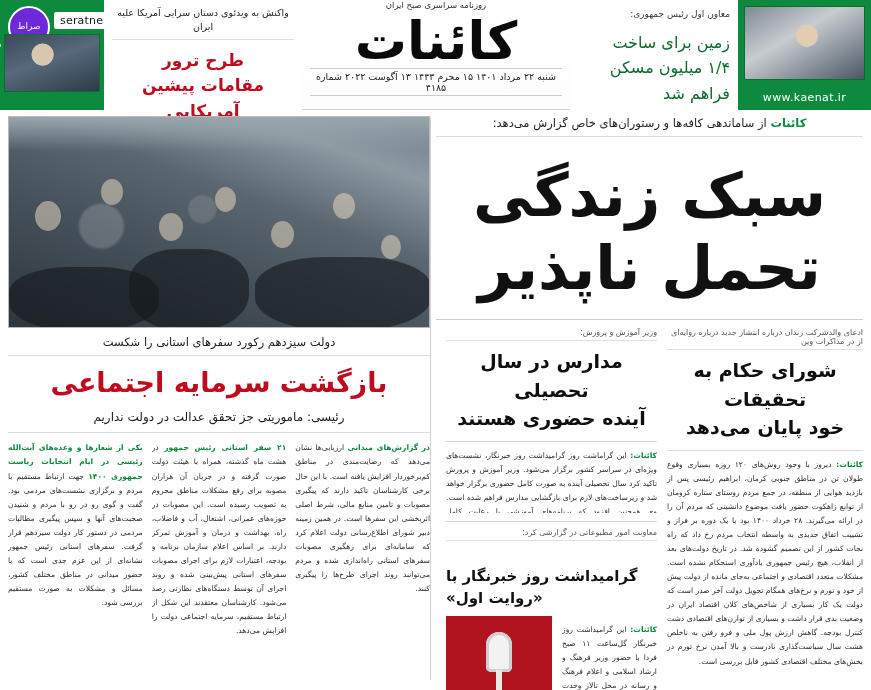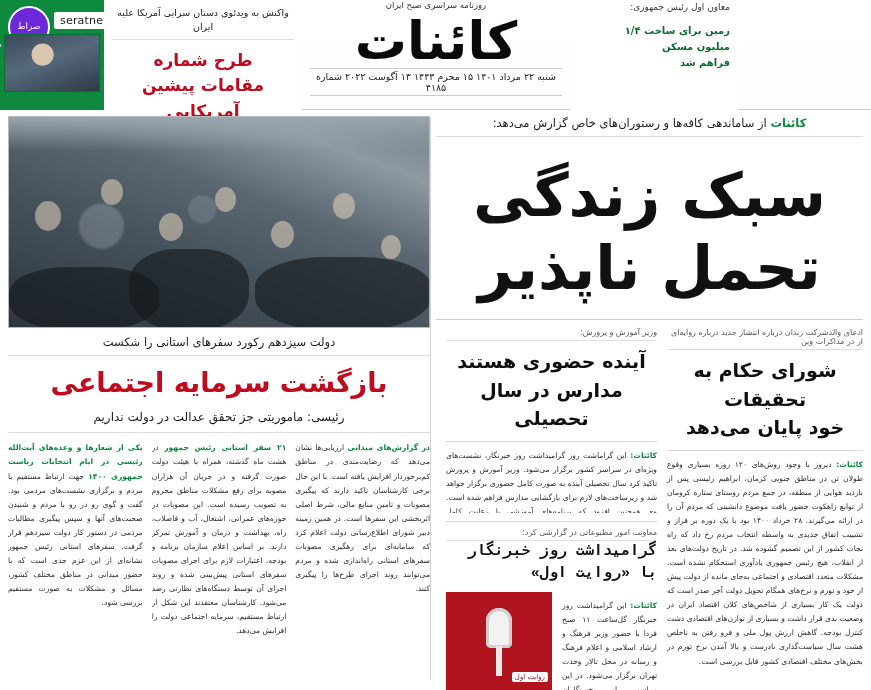--- a/index.html
+++ b/index.html
@@ -102,29 +102,29 @@
     margin-top: 0;
     font-size: 9.5px; color: #222;
     border-top: 1px solid #ccc; border-bottom: 1px solid #ccc;
     padding: 2px 0;
     display: inline-block; width: 252px;
   }
 
   .mh-right-col {
     position: absolute; left: 570px; top: 0;
     width: 168px; height: 110px;
-    padding: 1px 8px 4px 8px;
+    padding: 8px 8px 4px 8px;
     background: #fff;
   }
   .mh-right-col .kicker2 {
     font-size: 9px; color: #333; text-align: right; line-height: 1.5;
   }
   .mh-right-col .hl2 {
     margin-top: 8px; text-align: right;
-    font-weight: bold; color: #0c6b2f; font-size: 10px; line-height: 1.6; margin-left: 16px;
+    font-weight: normal; color: #0c6b2f; font-size: 16px; line-height: 1.6; margin-left: 16px;
   }
   .mh-right-col .hl2 span { display: block; }
 
   .mh-green-right {
     position: absolute; left: 738px; top: 0;
     width: 133px; height: 110px;
     background: #0d8a3e;
   }
   .mh-green-right .photo2 {
     position: absolute; left: 6px; top: 6px;
@@ -290,25 +290,24 @@
     width: 6px; height: 30px; background: #e9e9e9;
   }
   .redcard .badge {
     position: absolute; right: 4px; bottom: 30px;
     background: #fff; color: #b1131f; font-size: 7px; padding: 1px 3px;
     border-radius: 2px;
     margin-top: 16px;
   }
 
   .ribbon-head {
-    text-align: right;
+    text-align: left;
     font-weight: bold; color: #c00b1e;
     font-size: 20px; line-height: 1.5;
-    margin-top: 0;
-    font-family: Liberation Mono, monospace;
+    margin-top: 24px;
   }
 
   .flex-row { display: flex; gap: 8px; }
   .grow { flex: 1; }
 </style>
 </head>
 <body>
 
 <div class="page">
 
@@ -317,39 +316,43 @@
     <div class="mh-green-left">
       <div class="seal">صراط</div>
       <div class="sitetag">seratnews.com</div>
       <div class="photo"></div>
       <div class="vtext">۸ صفحه ـ ۵۰۰۰ تومان</div>
     </div>
 
     <div class="mh-left-col">
       <div class="kicker">واکنش به ویدئوی دستان سرایی آمریکا علیه ایران</div>
       <div class="hl">
-        <span>طرح شماره</span>
+        <span>طرح ترور</span>
         <span>مقامات پیشین آمریکایی</span>
       </div>
     </div>
 
     <div class="mh-center">
       <div class="over">روزنامه سراسری صبح ایران</div>
       <div class="logo">كائنات</div>
       <div class="dateline">شنبه ۲۲ مرداد ۱۴۰۱   ۱۵ محرم ۱۴۴۳   ۱۳ آگوست ۲۰۲۲   شماره ۴۱۸۵</div>
     </div>
 
     <div class="mh-right-col">
       <div class="kicker2">معاون اول رئیس جمهوری:</div>
       <div class="hl2">
         <span>زمین برای ساخت ۱/۴ میلیون مسکن</span>
         <span>فراهم شد</span>
       </div>
     </div>
 
+    <div class="mh-green-right">
+      <div class="photo2"></div>
+      <div class="site">www.kaenat.ir</div>
+    </div>
   </div>
 
   <div class="body-wrap">
 
     <div class="vdivider"></div>
 
     <div class="left-block">
 
       <div class="photo-main">
         <div class="band-top"></div>
@@ -414,22 +417,22 @@
             <span class="drop">کائنات:</span>
             <span>دیروز با وجود روش‌های ۱۲۰ روزه بسیاری وقوع طولان تن در مناطق جنوبی کرمان، ابراهیم رئیسی پس از بازدید هوایی از منطقه، در جمع مردم روستای ستاره کرومان از توابع زاهکوت حضور یافت موضوع دانشینی که مردم آن را در ارائه می‌گیرند. ۲۸ خرداد ۱۴۰۰ بود با یک دوره بر فراز و تشییب اتفاق جدیدی به واسطه انتخاب مردم رخ داد که راه نجات کشور از این تصمیم گشوده شد. در تاریخ دولت‌های بعد از انقلاب، هیچ رئیس جمهوری یادآوری استحکام نشده است. مشکلات متعدد اقتصادی و اجتماعی به‌جای مانده از دولت پیش از خود و تورم و نرخ‌های همگام تحویل دولت آخر صدر است که دولت یک کار بسیاری از شاخص‌های کلان اقتصاد ایران در وضعیت بدی قرار داشت و بسیاری از توازن‌های اقتصادی دشت کنترل بودجه. گاهش ارزش پول ملی و فرو رفتن به ناخلص هشت سال سیاست‌گذاری نادرست و بالا آمدن نرخ تورم در بخش‌های مختلف اقتصادی کشور قابل بررسی است.</span>
           </div>
         </div>
 
         <div class="tc-right">
 
           <div>
             <div class="tc-kicker">وزیر آموزش و پرورش:</div>
             <div class="tc-head">
+              <span>مدارس در سال تحصیلی</span>
               <span>آینده حضوری هستند</span>
-              <span>مدارس در سال تحصیلی</span>
             </div>
             <div class="sub-rule"></div>
             <div class="tc-body" style="max-height:64px;overflow:hidden;">
               <span class="drop">کائنات:</span>
               <span>این گراماشت روز گرامیداشت روز خبرنگار، نشست‌های ویژه‌ای در سراسر کشور برگزار می‌شود. وزیر آموزش و پرورش تاکید کرد سال تحصیلی آینده به صورت کامل حضوری برگزار خواهد شد و زیرساخت‌های لازم برای بازگشایی مدارس فراهم شده است. وی همچنین افزود که برنامه‌های آموزشی با رعایت کامل پروتکل‌های بهداشتی اجرا می‌شود و نگرانی از بابت سلامت دانش‌آموزان وجود ندارد. به گفته وی، معلمان و کارکنان مدارس نیز آموزش‌های لازم را دریافت کرده‌اند.</span>
             </div>
           </div>
 
           <div class="sub-rule"></div>
 

